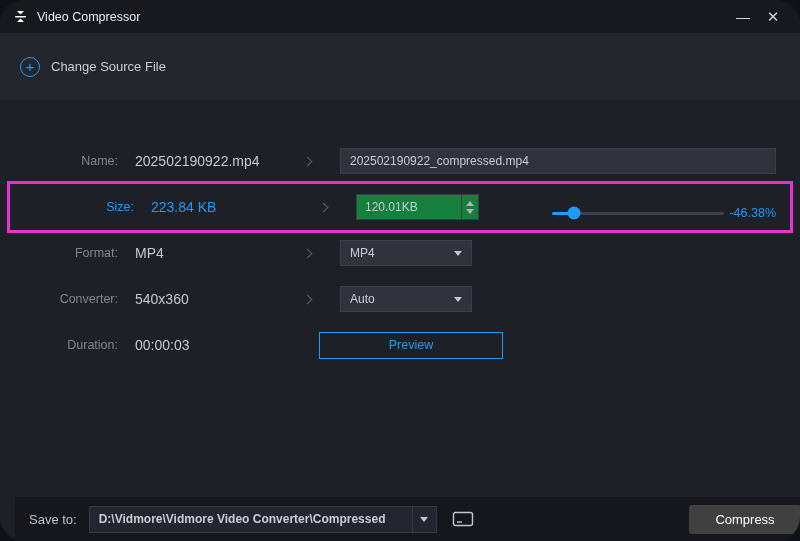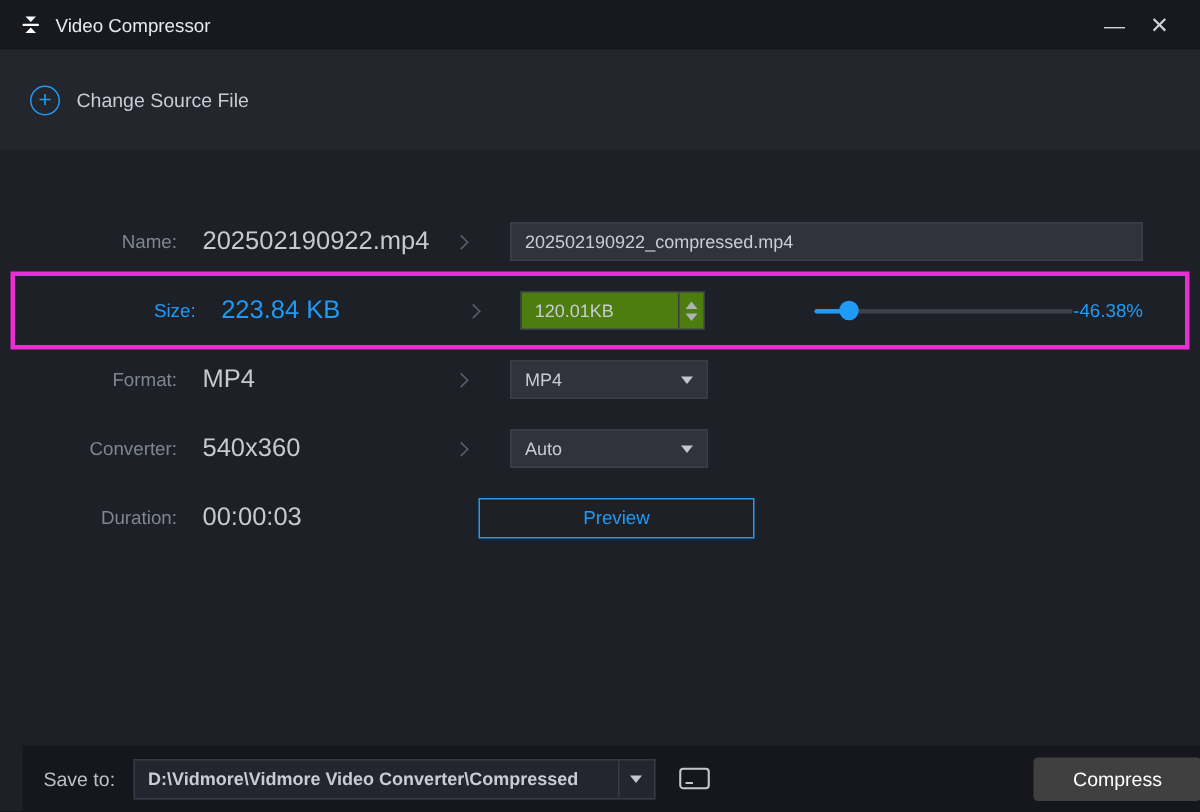--- a/index.html
+++ b/index.html
@@ -1,18 +1,18 @@
 <!DOCTYPE html>
 <html><head>
 <meta charset="utf-8">
 <style>
   * { margin:0; padding:0; box-sizing:border-box; }
   html,body { background:#101217; }
   body { font-family:"Liberation Sans", sans-serif; }
-  .app { position:relative; width:800px; height:541px; background:#1d2027; overflow:hidden; }
+  .app { position:relative; width:800px; height:541px; background:#1d2027; overflow:hidden;border-radius:24px; }
 
   
   .titlebar { height:33px; background:#17191f; display:flex; align-items:center; padding:0 12px; }
   .app-icon { width:16px; height:16px; display:inline-flex; align-items:center; justify-content:center; margin-right:9px; }
   .title { color:#e8eaed; font-size:12.5px; }
   .tb-spacer { flex:1; }
   .win-btn { color:#cfd2d7; font-size:14px; width:30px; text-align:center; cursor:default; user-select:none; }
   .win-btn.close { font-size:15px; }
 
   
@@ -20,34 +20,34 @@
   .change-source { display:flex; align-items:center; gap:11px; background:none; border:none; cursor:pointer; }
   .plus-circle { width:20px; height:20px; border:1.6px solid #1f9bf7; border-radius:50%; color:#1f9bf7;
                  display:inline-flex; align-items:center; justify-content:center; font-size:15px; line-height:1; font-weight:400; }
   .cs-label { color:#c9ccd3; font-size:13px; }
 
   
   .main { height:397px; padding:38px 10px 0 10px; }
   .row { display:flex; align-items:center; height:46px; }
   .row.highlight { outline:3px solid #e92fd1;padding-left:16px; }
   .lbl { width:108px; text-align:right; color:#80858f; font-size:12.5px; }
-  .val { margin-left:17px; width:140px; color:#c6c9cf; font-size:17px; }
+  .val { margin-left:17px; width:140px; color:#c6c9cf; font-size:14px; }
   .blue { color:#1f9bf7 !important; }
   .chev { margin-left:28px; width:10px; height:10px; position:relative; }
   .chev::after { content:""; position:absolute; left:1px; top:1.5px; width:6px; height:6px;
                  border-top:1.6px solid #5b6069; border-right:1.6px solid #5b6069; transform:rotate(45deg); }
-  .fields { flex:1; margin-left:27px; margin-right:28px; display:flex; align-items:center; }
+  .fields { flex:1; margin-left:27px; margin-right:14px; display:flex; align-items:flex-end; }
 
   .txt { height:26px; background:#30333c; border:1px solid #3a3e47; color:#c9ccd2; font-size:12px;
          font-family:"Liberation Sans", sans-serif; padding:0 9px; outline:none; }
   .name-input { width:100%; }
   .bitrate-field { width:188px; }
 
   
-  .spinbox { width:123px; height:26px; background:#4d7c0f; border:1px solid #3a3e47; display:flex; align-items:stretch; }
+  .spinbox { width:123px; height:26px; background:#15803d; border:1px solid #3a3e47; display:flex; align-items:stretch; }
   .spin-input { flex:1; min-width:0; background:transparent; border:none; color:#c9ccd2; font-size:12px;
                 font-family:"Liberation Sans", sans-serif; padding:0 8px; outline:none; }
   .spin-btns { width:17px; display:flex; flex-direction:column; align-items:center; justify-content:center; gap:3px; border-left:1px solid #3a3e47; }
   .arr-up { width:0; height:0; border-left:4px solid transparent; border-right:4px solid transparent; border-bottom:5px solid #aeb2ba; }
   .arr-dn { width:0; height:0; border-left:4px solid transparent; border-right:4px solid transparent; border-top:5px solid #aeb2ba; }
 
   
   .slider { position:relative; margin-left:73px; width:172px; height:14px; }
   .slider .track { position:absolute; left:0; right:0; top:6px; height:3px; background:#3c414c; border-radius:2px; }
   .slider .fill { position:absolute; left:0; top:6px; height:3px; background:#1f9bf7; border-radius:2px; }

